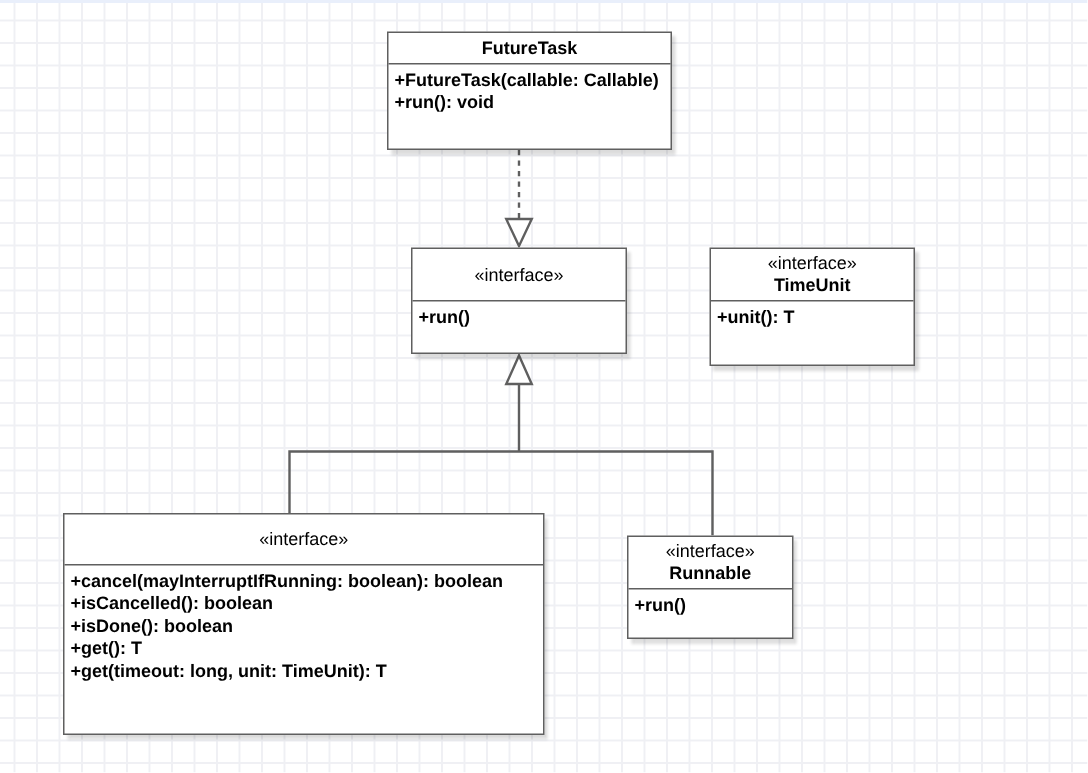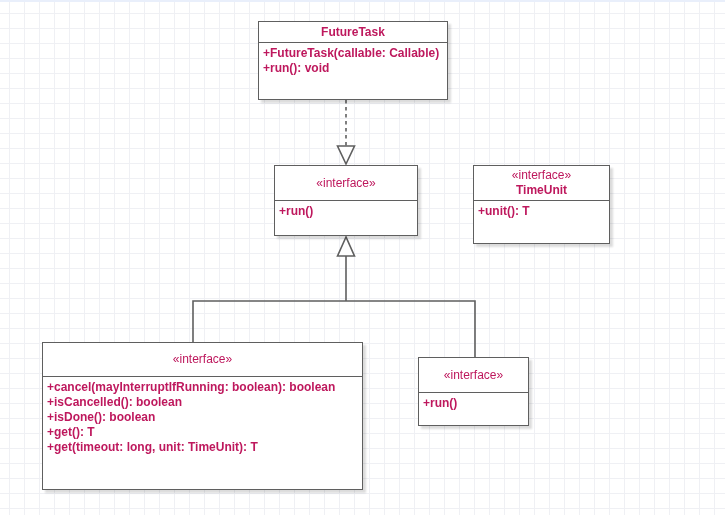--- a/index.html
+++ b/index.html
@@ -30,21 +30,21 @@
   svg.edges {
     position: absolute; left: 0; top: 0;
     width: 725px; height: 515px;
   }
 
   .uml-class {
     position: absolute;
     background: #ffffff;
     border: 1.5px solid #5f5f5f;
     box-shadow: 2.5px 3px 2px rgba(0,0,0,0.14);
-    color: #be185d;
+    color: #000000;
     font-size: 12px;
   }
 
   .uml-header {
     border-bottom: 1.5px solid #5f5f5f;
     display: flex;
     flex-direction: column;
     justify-content: center;
     text-align: center;
     line-height: 15px;
@@ -122,17 +122,18 @@
     <div class="uml-members">+cancel(mayInterruptIfRunning: boolean): boolean
 +isCancelled(): boolean
 +isDone(): boolean
 +get(): T
 +get(timeout: long, unit: TimeUnit): T</div>
   </div>
 
   <div class="uml-class" id="box-runnable">
     <div class="uml-header">
       <div>«interface»</div>
+      <div class="uml-name">Runnable</div>
     </div>
     <div class="uml-members">+run()</div>
   </div>
 
 </div>
 
 </body></html>

